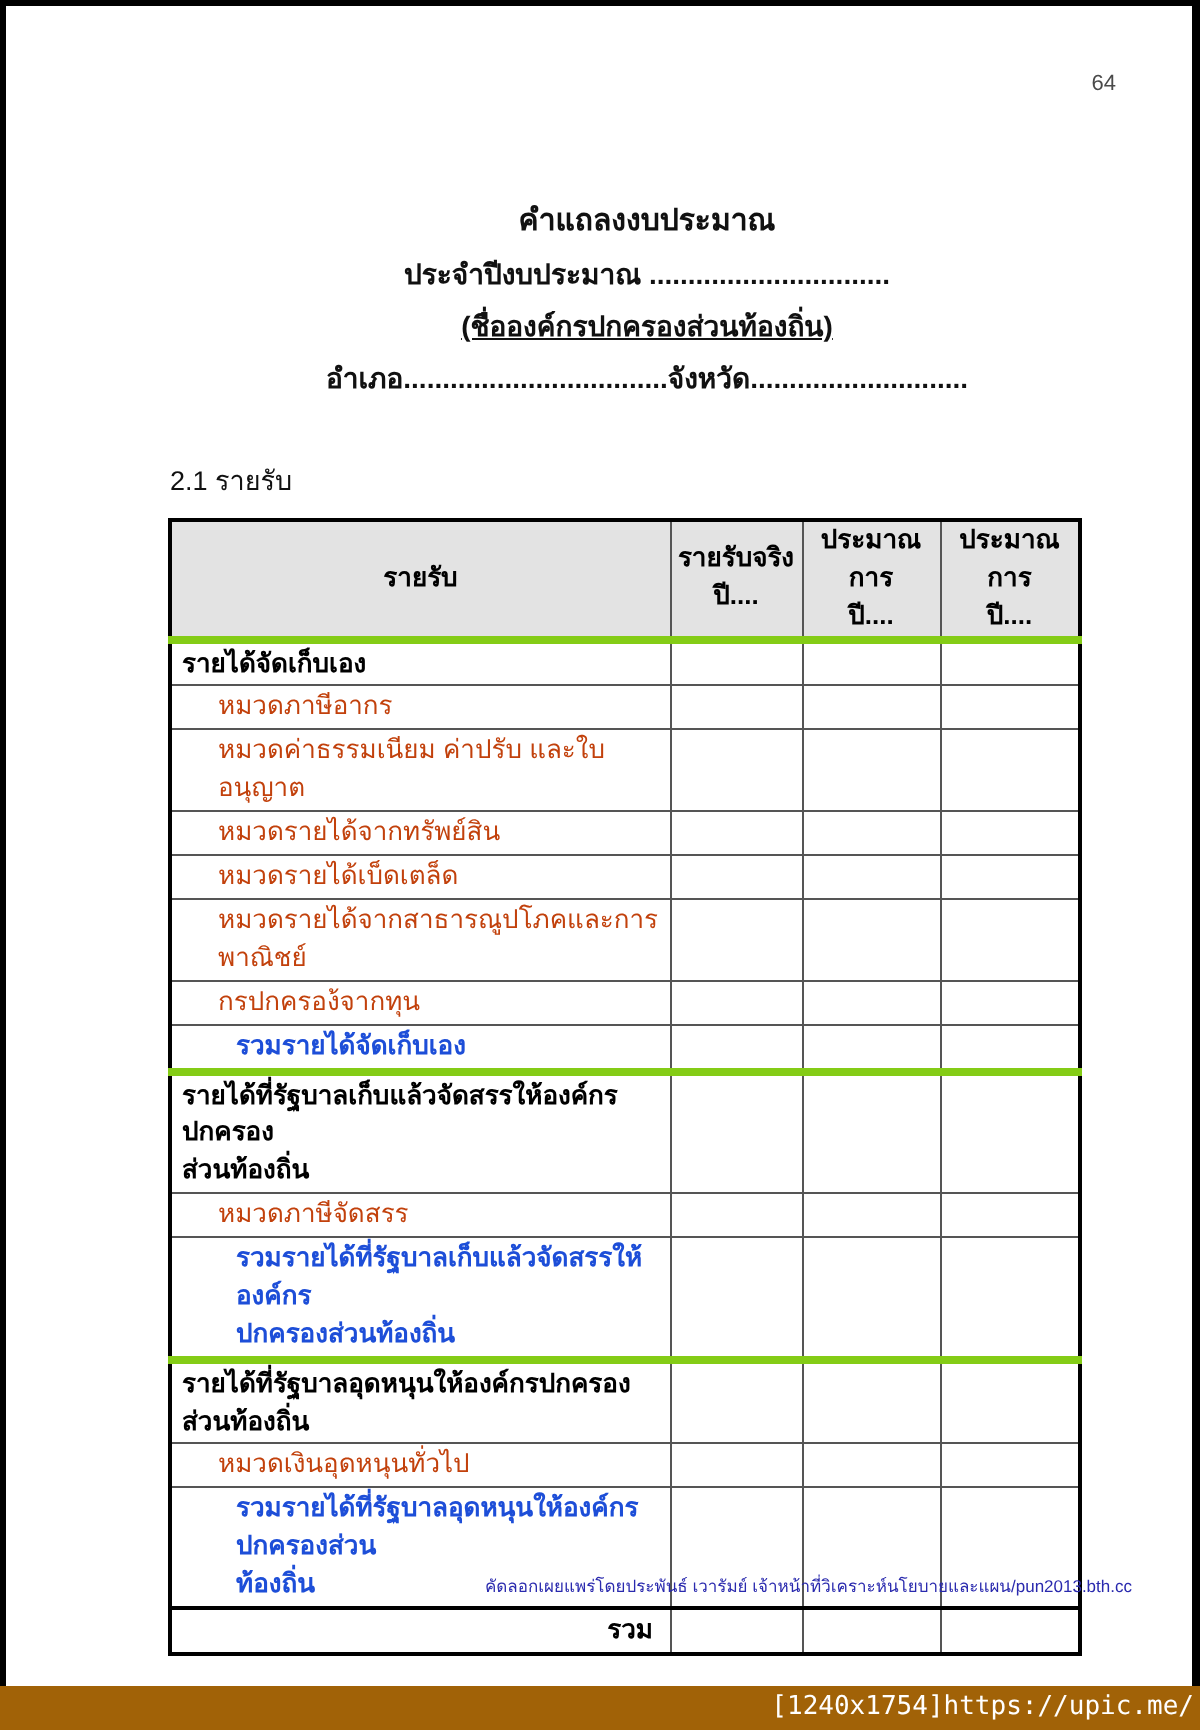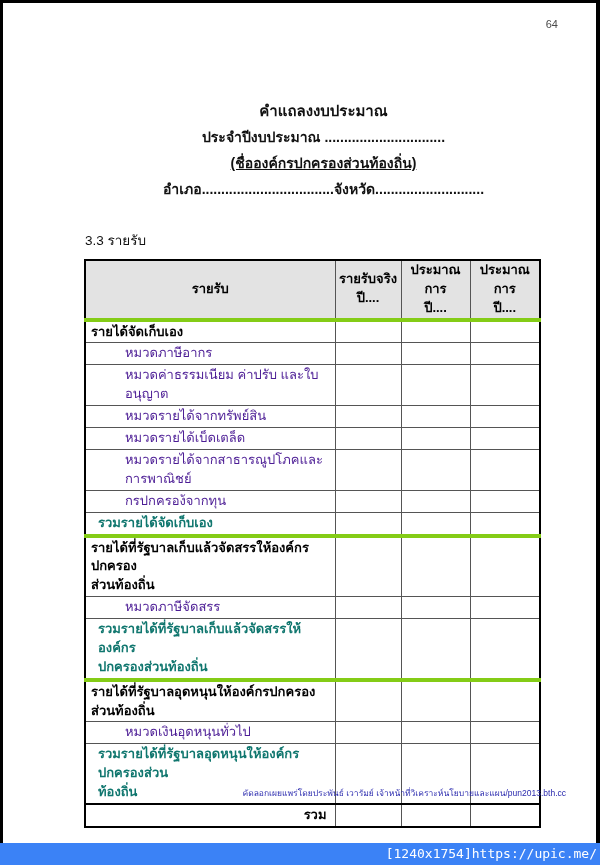--- a/index.html
+++ b/index.html
@@ -6,21 +6,21 @@
   body { width:600px; height:865px; font-family:"Liberation Sans","DejaVu Sans",sans-serif; }
 
   .frame { position:relative; width:600px; height:865px; background:#000; overflow:hidden; }
 
   .sheet {
     position:absolute; left:3px; top:3px; right:4px; bottom:22px;
     background:#ffffff; color:#000;
   }
 
   .page-number {
-    position:absolute; top:15px; right:38px;
+    position:absolute; top:33px; right:38px;
     font-size:11px; color:#4a4a4a;
   }
 
   .doc-header {
     position:absolute; top:95px; left:0; right:0;
     text-align:center; font-weight:bold; font-size:14px; color:#111;margin-left:48px;
   }
   .doc-header .line { line-height:26px; }
   .doc-header .doc-title { font-size:15px; }
   .doc-header .org-line { text-decoration:underline; }
@@ -53,34 +53,34 @@
     height:43px; white-space:pre-line;
     border-bottom:2px solid #000;
     font-size:13px; color:#000;
   }
 
   .revenue-table td { height:22px; padding:1px 4px; }
   .revenue-table td.label-cell { text-align:left; }
 
   tr.row-section td.label-cell { font-weight:bold; color:#000; padding-left:5px; white-space:pre-line; }
   tr.row-section td { border-top:4px solid #84cc16; }
-  tr.row-item td.label-cell { padding-left:39px; color:#4c1d95; }
-  tr.row-total td.label-cell { font-weight:bold; color:#0f766e; padding-left:12px; white-space:pre-line; }
+  tr.row-item td.label-cell { padding-left:23px; color:#c2410c; }
+  tr.row-total td.label-cell { font-weight:bold; color:#1d4ed8; padding-left:32px; white-space:pre-line; }
   tr.row-grand td { border-top:2px solid #000; }
   tr.row-grand td.label-cell { font-weight:bold; text-align:right; padding-right:8px; color:#000;margin-left:22px; }
   tr.row-tall td { height:44px; }
 
   .footer-credit {
     position:absolute; top:783px; right:30px;
     font-size:8.5px; color:#2a2aae;margin-left:28px;
   }
 
   .caption-bar {
     position:absolute; left:0; right:0; bottom:0; height:22px;
-    background:#3b82f6; text-align:right;
+    background:#a16207; text-align:right;
   }
   .caption-text {
     display:inline-block; padding-right:3px;
     font-family:"DejaVu Sans Mono",monospace;
     font-size:13px; line-height:21px; color:#fff;
   }
 </style>
 </head>
 <body>
 
@@ -89,21 +89,21 @@
 
     <div class="page-number">64</div>
 
     <div class="doc-header">
       <div class="line doc-title">คำแถลงงบประมาณ</div>
       <div class="line">ประจำปีงบประมาณ ...............................</div>
       <div class="line org-line">(ชื่อองค์กรปกครองส่วนท้องถิ่น)</div>
       <div class="line">อำเภอ..................................จังหวัด............................</div>
     </div>
 
-    <div class="section-heading">3.3 รายรับ</div>
+    <div class="section-heading">2.1 รายรับ</div>
 
     <table class="revenue-table">
       <colgroup>
         <col class="c-label">
           <col class="c-actual">
           <col class="c-est1">
           <col class="c-est2">
       </colgroup>
       <thead>
         <tr>

